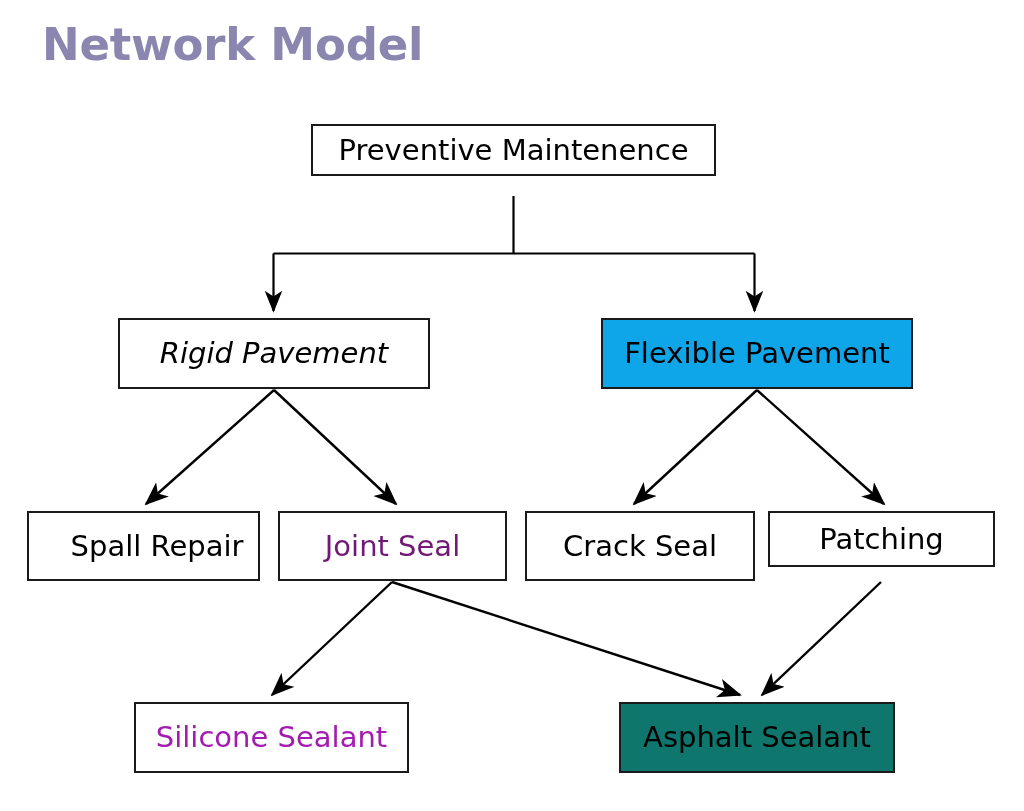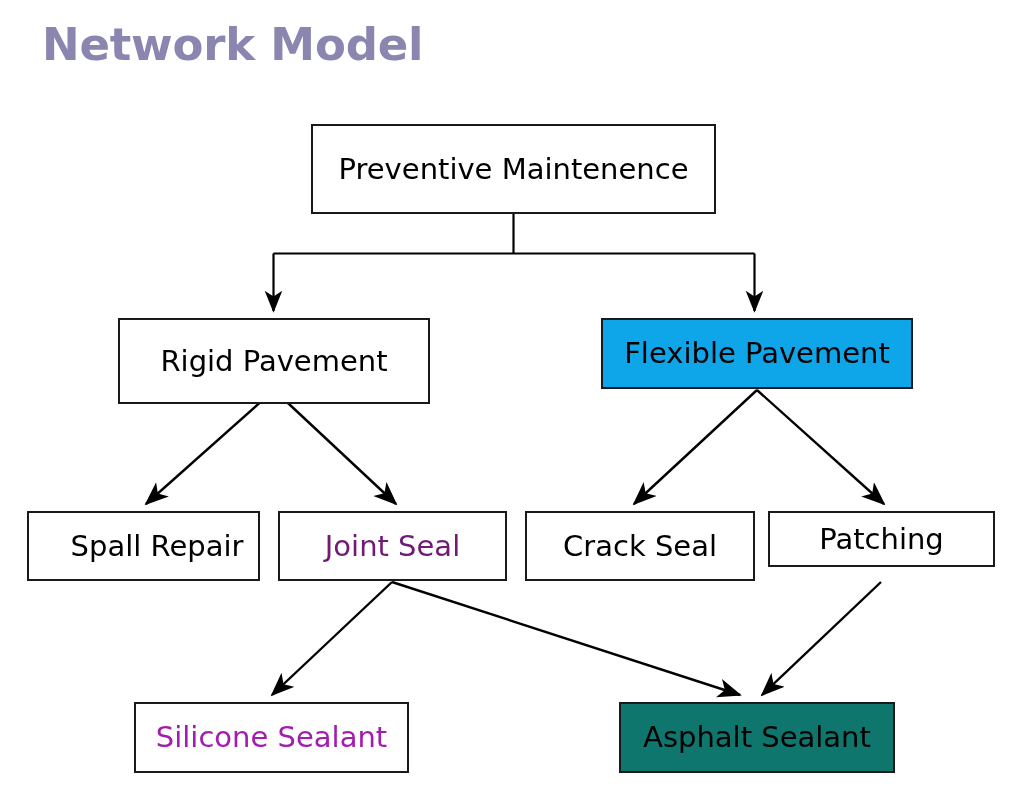--- a/index.html
+++ b/index.html
@@ -48,22 +48,22 @@
   }
   .node-label {
     font-family: "DejaVu Sans", sans-serif;
     font-size: 29px;
     font-weight: normal;
     color: #000000;
     white-space: nowrap;
     line-height: 1;
   }
   
-  #node-root        { left: 311px; top: 124px; width: 405px; height: 90px; }
-  #node-rigid       { left: 118px; top: 318px; width: 312px; height: 86px; }
+  #node-root        { left: 311px; top: 124px; width: 405px; height: 52px; }
+  #node-rigid       { left: 118px; top: 318px; width: 312px; height: 71px; font-style: italic; }
   #node-flexible    { left: 601px; top: 318px; width: 312px; height: 71px; }
   #node-spall       { left: 27px;  top: 511px; width: 233px; height: 70px; }
   #node-joint       { left: 278px; top: 511px; width: 229px; height: 70px; }
   #node-crack       { left: 525px; top: 511px; width: 230px; height: 70px; }
   #node-patching    { left: 768px; top: 511px; width: 227px; height: 56px; }
   #node-silicone    { left: 134px; top: 702px; width: 275px; height: 71px; }
   #node-asphalt     { left: 619px; top: 702px; width: 276px; height: 71px; }
 </style>
 </head>
 <body>

